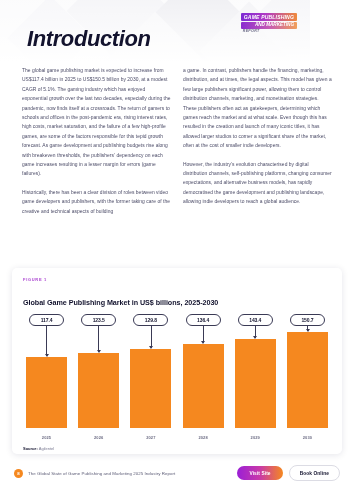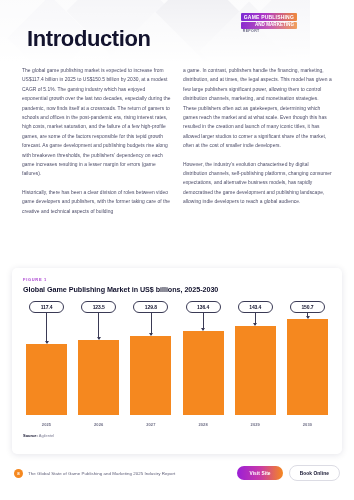--- a/index.html
+++ b/index.html
@@ -12,20 +12,21 @@
     position:relative;
   }
 
   
   .header {
     position:relative;
     width:310px;
     height:62px;
     background:#fbfbfc;
     overflow:hidden;
+    font-style:italic;
   }
   .hdr-facet { position:absolute; background:#f1f1f4; }
   .f1 { left:82px; top:-26px; width:74px; height:74px; transform:rotate(45deg); background:#f4f4f7; }
   .f2 { left:150px; top:-10px; width:96px; height:96px; transform:rotate(45deg); background:#eeeef2; }
   .f3 { left:120px; top:26px; width:70px; height:70px; transform:rotate(45deg); background:#f7f7f9; }
   .f4 { left:214px; top:16px; width:70px; height:70px; transform:rotate(45deg); background:#f3f3f6; }
   .f5 { left:20px; top:8px; width:60px; height:60px; transform:rotate(45deg); background:#f6f6f9; }
   .f6 { left:268px; top:-20px; width:80px; height:80px; transform:rotate(45deg); background:#f5f5f8; }
   .hdr-shade {
     position:absolute; inset:0;
@@ -108,21 +109,21 @@
     padding:9px 11px 8px 11px;
   }
   .fig-label {
     font-size:4px;
     font-weight:800;
     letter-spacing:.7px;
     color:#a93fd0;
     text-transform:uppercase;
   }
   .chart-title {
-    margin-top:3px;
+    margin-top:16px;
     font-size:7.2px;
     font-weight:800;
     color:#13132e;
     letter-spacing:-.05px;
   }
 
   .plot {
     position:relative;
     margin-top:7px;
     height:128px;

